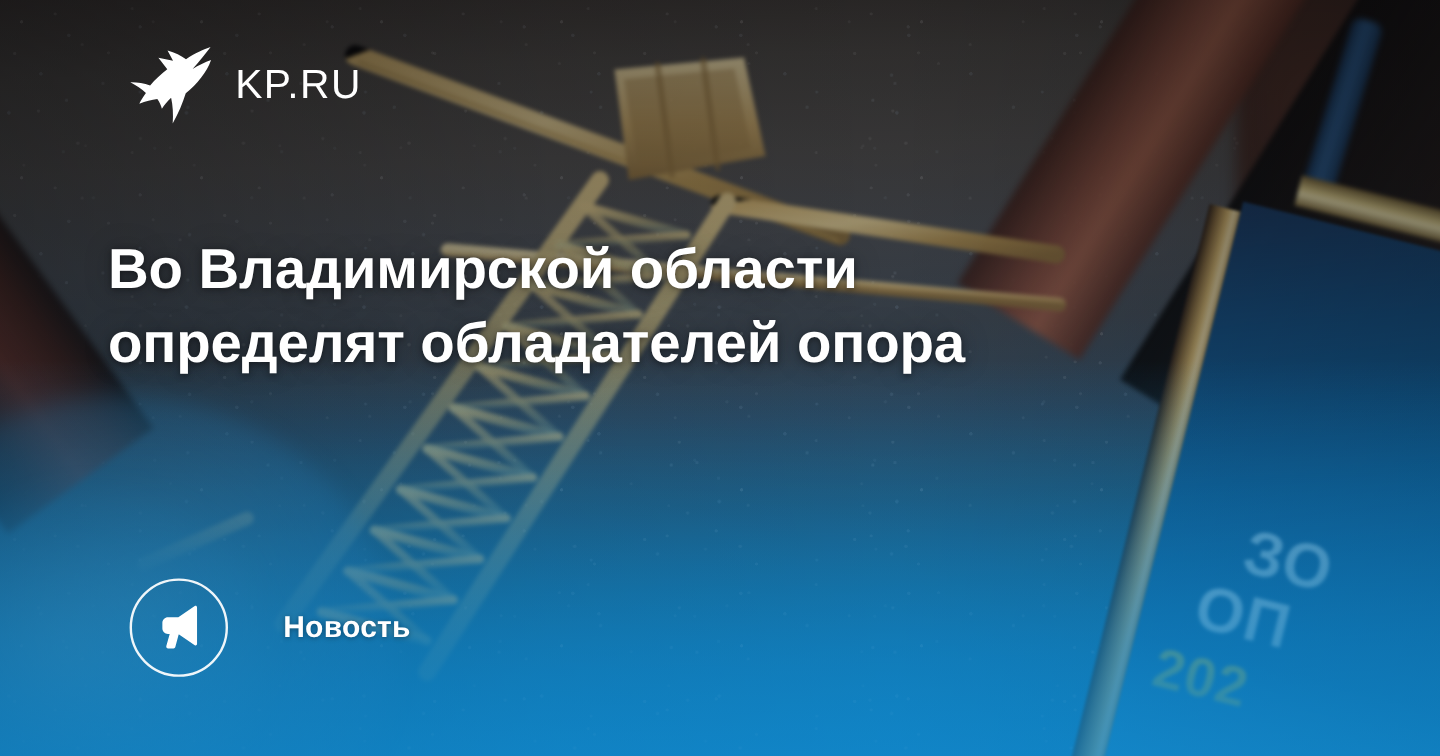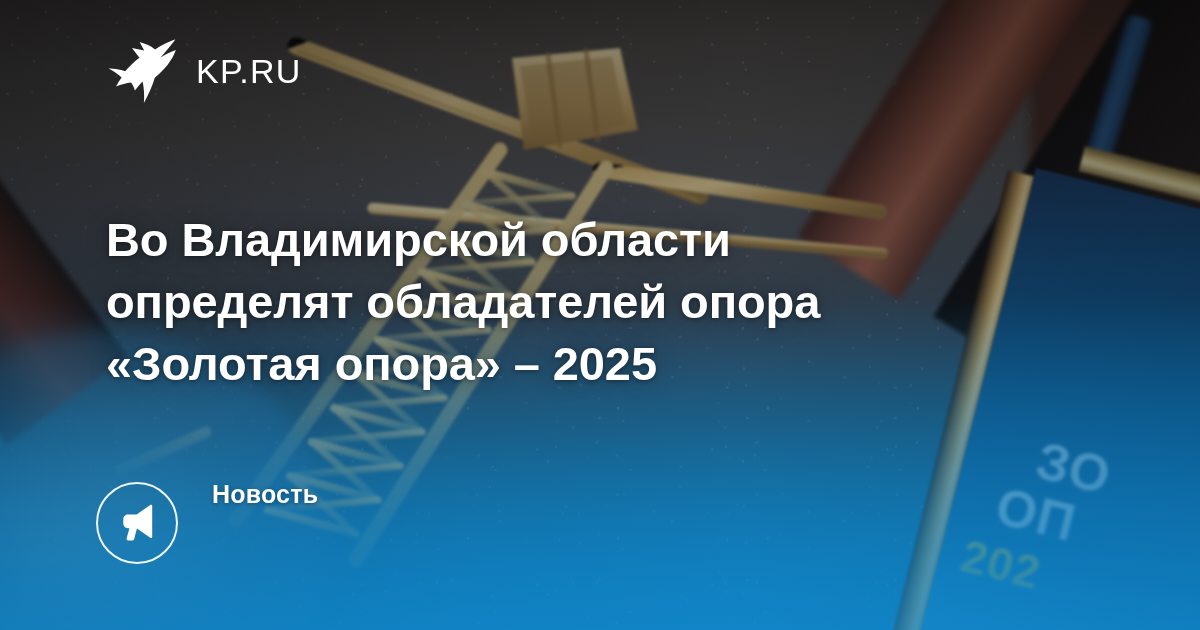--- a/index.html
+++ b/index.html
@@ -290,37 +290,38 @@
     line-height: 1;
     white-space: nowrap;
     font-family: "Liberation Sans", sans-serif;
   }
 
   .headline {
     position: absolute;
     left: 90px;
     top: 193px;
     width: 940px;
-    margin: 16px;
+    margin: 0;
     color: #ffffff;
     font-size: 47px;
     font-weight: 700;
     line-height: 62px;
     letter-spacing: -0.1px;
     font-family: "Liberation Sans", sans-serif;
     text-shadow: 0 1px 5px rgba(0,0,0,.42), 0 0 22px rgba(0,0,0,.26);
   }
   .headline .ln { display: block; white-space: nowrap; }
 
   .tagrow {
     position: absolute;
-    left: 96px;
+    left: 108px;
     top: 482px;
     display: flex;
-    gap: 34px;
+    align-items: center;
+    gap: 46px;
   }
   .tag-badge {
     width: 82px;
     height: 82px;
     border-radius: 50%;
     border: 2px solid rgba(255,255,255,.93);
     display: flex;
     align-items: center;
     justify-content: center;
     box-sizing: border-box;
@@ -469,21 +470,20 @@
           C56.3 32.2 64.2 22.5 67.9 12.1
           C62.7 14.0 57.5 16.5 52.5 19.5
           C58.2 13.1 63.5 6.6 67.5 1.2 Z"></path>
       </svg>
       <span class="brand-name">KP.RU</span>
     </div>
 
     <h1 class="headline">
       <span class="ln">Во Владимирской области</span>
       <span class="ln">определят обладателей опора</span>
-      <span class="ln">«Золотая опора» – 2025</span>
     </h1>
 
     <div class="tagrow">
       <span class="tag-badge">
         <svg viewBox="0 0 42 42" xmlns="http://www.w3.org/2000/svg">
           <path fill="#ffffff" d="M36.2 4.0
             C36.2 3.0 35.1 2.4 34.3 3.0
             L20.6 12.4 L12.0 12.4
             C9.4 12.4 7.3 14.5 7.3 17.1
             L7.3 21.6

